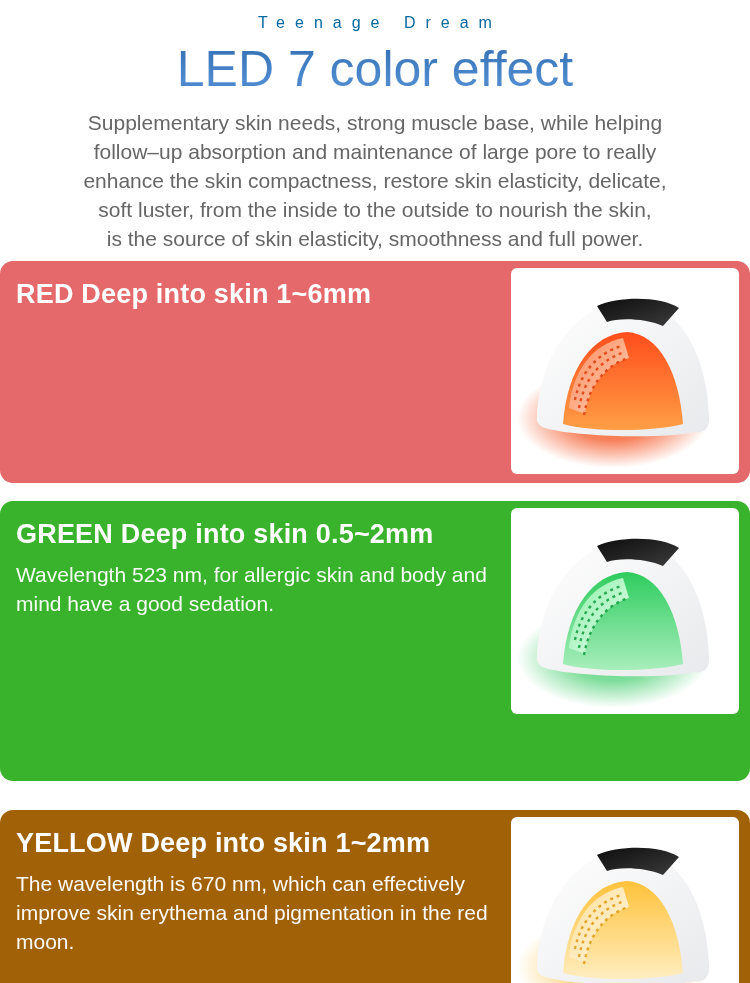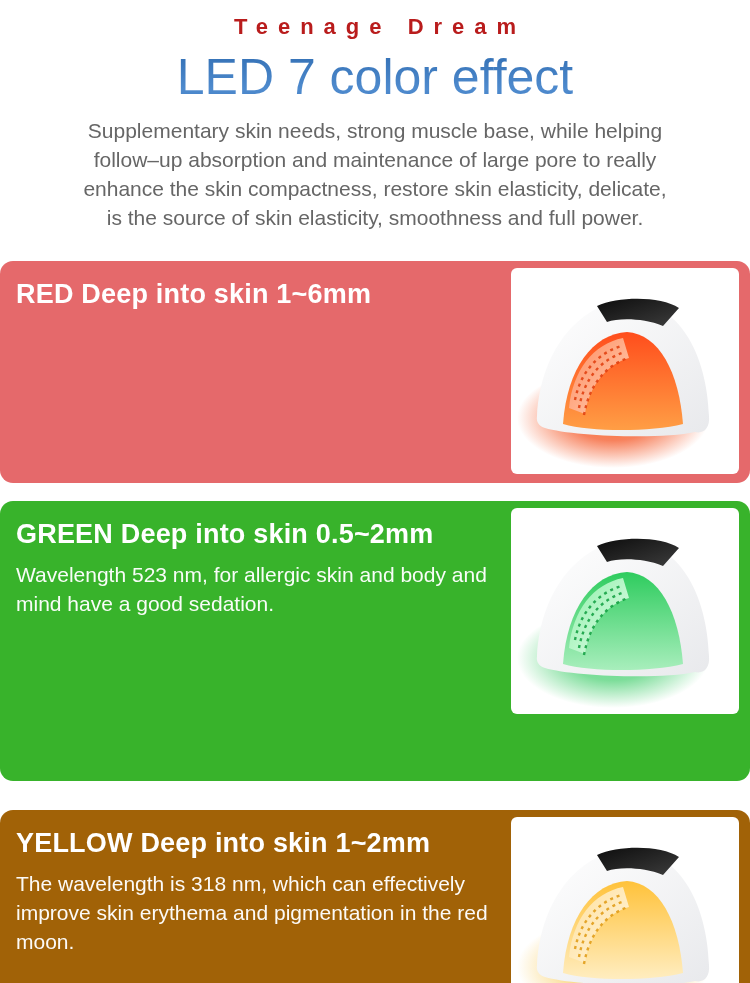--- a/index.html
+++ b/index.html
@@ -6,21 +6,21 @@
   body {
     background: #ffffff;
     font-family: "Liberation Sans", "DejaVu Sans", sans-serif;
     width: 750px;
   }
   .page { width: 750px; background: #fff; padding-bottom: 18px; }
 
   
   .header { height: 261px; text-align: center; padding-top: 14px; overflow: hidden; }
   .brand {
-    font-size: 22px; font-weight: 700; color: #b91c1c;
+    font-size: 16px; font-weight: 400; color: #0369a1;
     letter-spacing: 10px; text-indent: 10px;
   }
   .main-title {
     margin-top: 6px;
     font-size: 50px; font-weight: 500; line-height: 62px;
     background: linear-gradient(180deg, #2e6bb0 0%, #4f8bce 70%, #3d79bf 100%);
     -webkit-background-clip: text; background-clip: text;
     -webkit-text-fill-color: transparent; color: #3d7cc4;
   }
   .desc { margin-top: 8px; font-size: 21px; line-height: 29px; color: #666666; }
@@ -45,20 +45,21 @@
 
 <div class="page">
 
   <div class="header">
     <div class="brand">Teenage Dream</div>
     <h1 class="main-title">LED 7 color effect</h1>
     <div class="desc">
       <div>Supplementary skin needs, strong muscle base, while helping</div>
       <div>follow–up absorption and maintenance of large pore to really</div>
       <div>enhance the skin compactness, restore skin elasticity, delicate,</div>
+      <div>soft luster, from the inside to the outside to nourish the skin,</div>
       <div>is the source of skin elasticity, smoothness and full power.</div>
     </div>
   </div>
 
   <div class="section red">
     <h2>RED Deep into skin 1~6mm</h2>
     <div class="photo">
       <svg viewBox="0 0 228 206">
         <defs>
           <radialGradient id="glow-r" cx="50%" cy="50%" r="50%">
@@ -134,21 +135,21 @@
           <path d="M68,140 C73,112 88,92 114,84"></path>
           <path d="M73,147 C78,119 92,99 117,90"></path>
         </g>
         <path d="M86,38 C108,28 150,28 168,40 L152,58 C132,50 108,50 96,54 Z" fill="url(#top-g)"></path>
       </svg>
     </div>
   </div>
 
   <div class="section yellow">
     <h2>YELLOW Deep into skin 1~2mm</h2>
-    <p>The wavelength is 318 nm, which can effectively improve skin erythema and pigmentation in the red moon.</p>
+    <p>The wavelength is 670 nm, which can effectively improve skin erythema and pigmentation in the red moon.</p>
     <div class="photo">
       <svg viewBox="0 0 228 206">
         <defs>
           <radialGradient id="glow-y" cx="50%" cy="50%" r="50%">
             <stop offset="0%" stop-color="#ffd257" stop-opacity="0.95"></stop>
             <stop offset="45%" stop-color="#f7c23e" stop-opacity="0.65"></stop>
             <stop offset="100%" stop-color="#f7c23e" stop-opacity="0"></stop>
           </radialGradient>
           <linearGradient id="open-y" x1="0" y1="0" x2="0" y2="1">
             <stop offset="0%" stop-color="#ffc23a"></stop>

